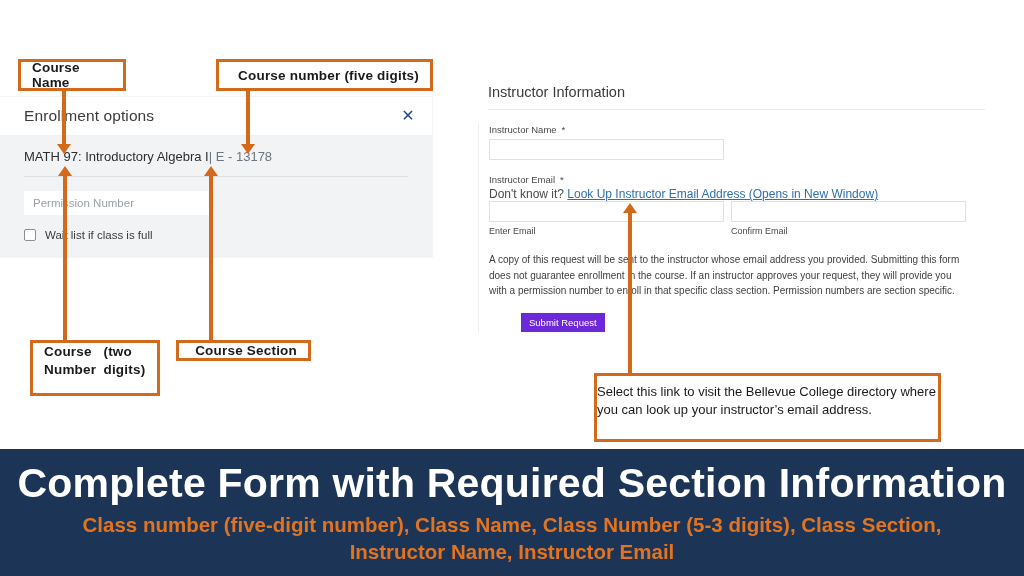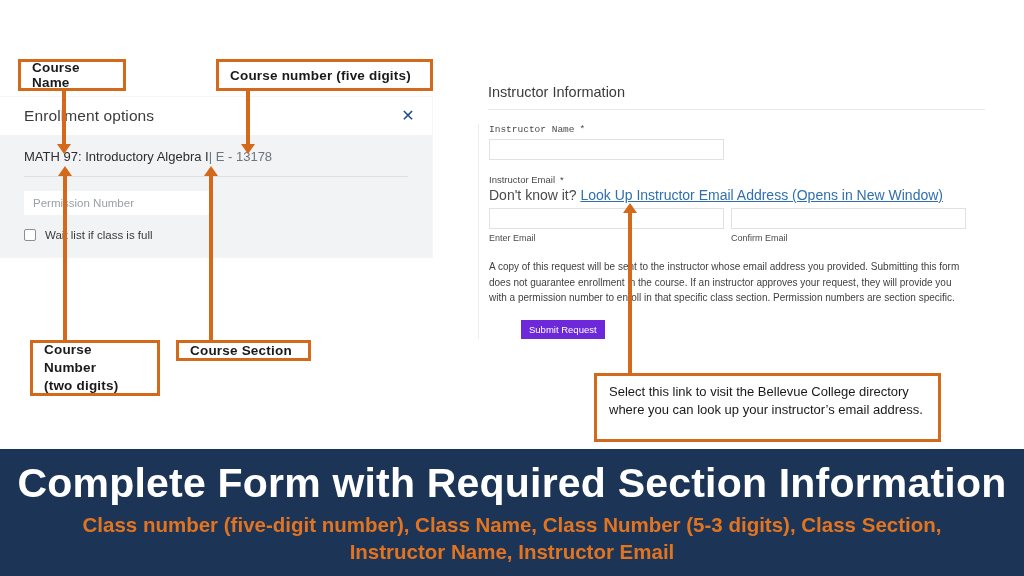--- a/index.html
+++ b/index.html
@@ -130,38 +130,37 @@
     margin-top: 14px;
     padding-left: 10px;
   }
   .field-label {
     font-size: 9.5px;
     color: #4a4a4a;
     margin-bottom: 4px;
   }
   .req-star { color: #4a4a4a; margin-left: 5px; }
   .hint-line {
-    font-size: 14px;
+    font-size: 12px;
     color: #4a4a4a;
     margin-top: -2px;
-    margin-bottom: 5px;
   }
   .hint-link {
     color: #2f6fb0;
     text-decoration: underline;
     cursor: pointer;
   }
   .text-input {
     height: 21px;
     background: #ffffff;
     border: 1px solid #dfe2e5;
     box-sizing: border-box;
   }
   .input-wide { width: 235px; }
-  .field-name { margin-bottom: 14px; font-family: Liberation Mono, monospace; }
+  .field-name { margin-bottom: 14px; }
   .email-row { display: flex; gap: 7px; }
   .sub-label {
     font-size: 9px;
     color: #4a4a4a;
     margin-top: 4px;
   }
   .disclaimer {
     margin-top: 16px;
     font-size: 10px;
     line-height: 1.55;
@@ -185,24 +184,25 @@
   .callout {
     position: absolute;
     border: 3px solid #d2691b;
     background: #ffffff;
     box-sizing: border-box;
     display: flex;
     align-items: center;
     font-weight: bold;
     color: #1a1a1a;
     z-index: 20;
+    justify-content: flex-end;
   }
   .callout span { display: block; }
   .callout.small { font-size: 13.5px; padding: 0 11px; letter-spacing: .2px; }
-  .callout.para { font-size: 13px; padding: 7px 12px; align-items: flex-start; font-weight: normal; line-height: 1.42; }
+  .callout.para { font-size: 13px; padding: 7px 0; align-items: flex-start; font-weight: normal; line-height: 1.42; }
 
   .arrow {
     position: absolute;
     background: #d2691b;
     width: 4px;
     z-index: 15;
   }
   .arrowhead {
     position: absolute;
     width: 0; height: 0;
@@ -318,21 +318,21 @@
   <div class="arrowhead up" style="left:623px; top:203px;"></div>
 
   <div class="callout small" style="left:18px; top:59px; width:108px; height:32px;">
     <span>Course  Name</span>
   </div>
 
   <div class="callout small" style="left:216px; top:59px; width:217px; height:32px;">
     <span>Course  number  (five digits)</span>
   </div>
 
-  <div class="callout small" style="left:30px; top:340px; width:130px; height:56px; flex-direction:column; align-items:flex-start; justify-content:center; line-height:1.35;">
+  <div class="callout small" style="left:30px; top:340px; width:130px; height:56px; flex-direction:row; align-items:flex-start; justify-content:center; line-height:1.35;">
     <span>Course  Number</span>
     <span>(two digits)</span>
   </div>
 
   <div class="callout small" style="left:176px; top:340px; width:135px; height:21px;">
     <span>Course  Section</span>
   </div>
 
   <div class="callout para" style="left:594px; top:373px; width:347px; height:69px;">
     <span>Select this link to visit the Bellevue  College directory where you can look up your instructor’s email address.</span>

